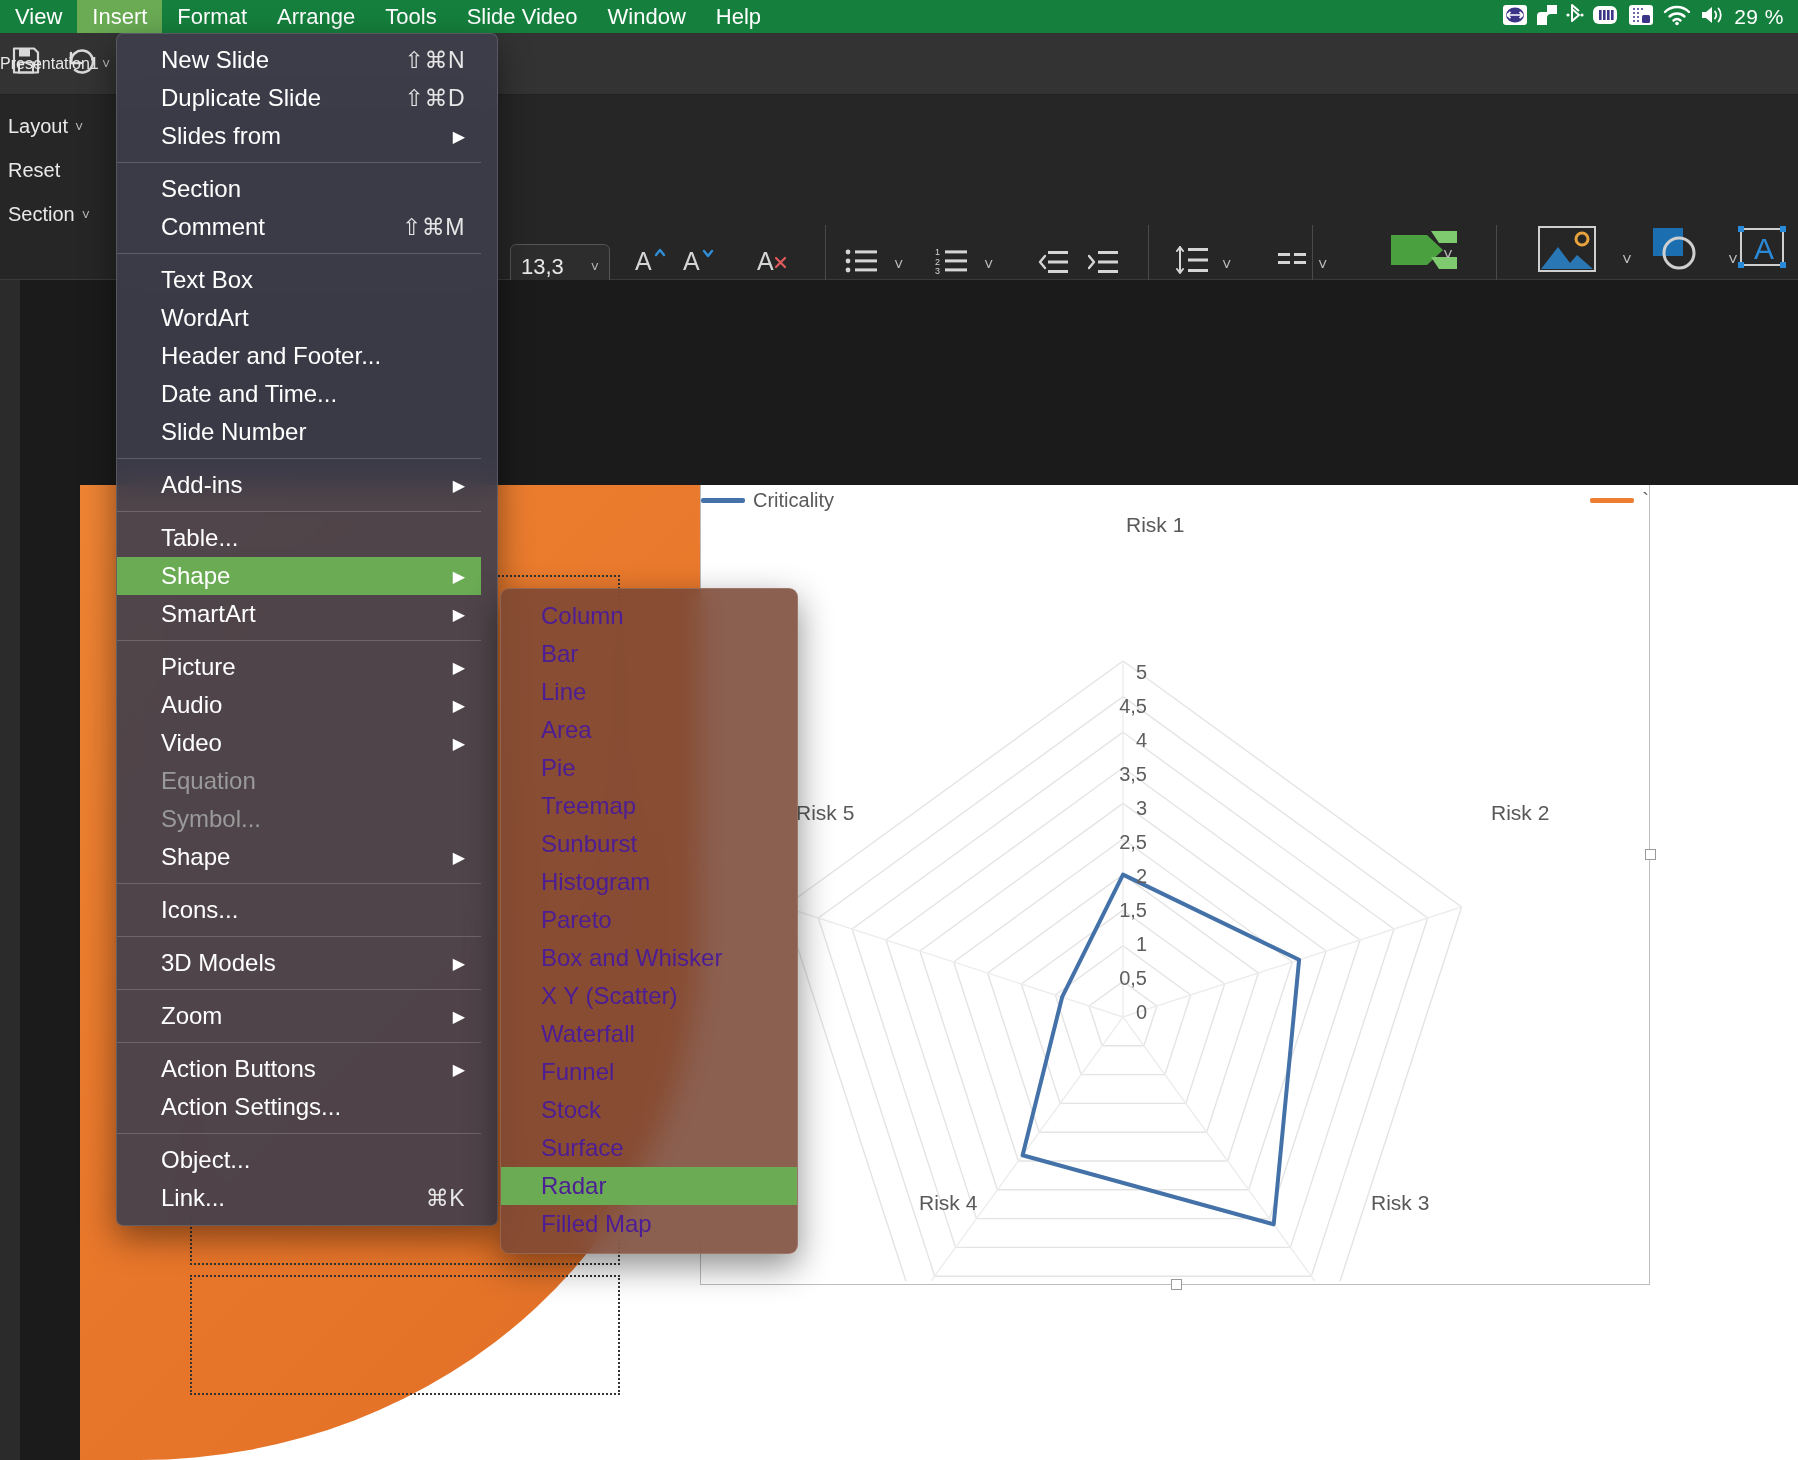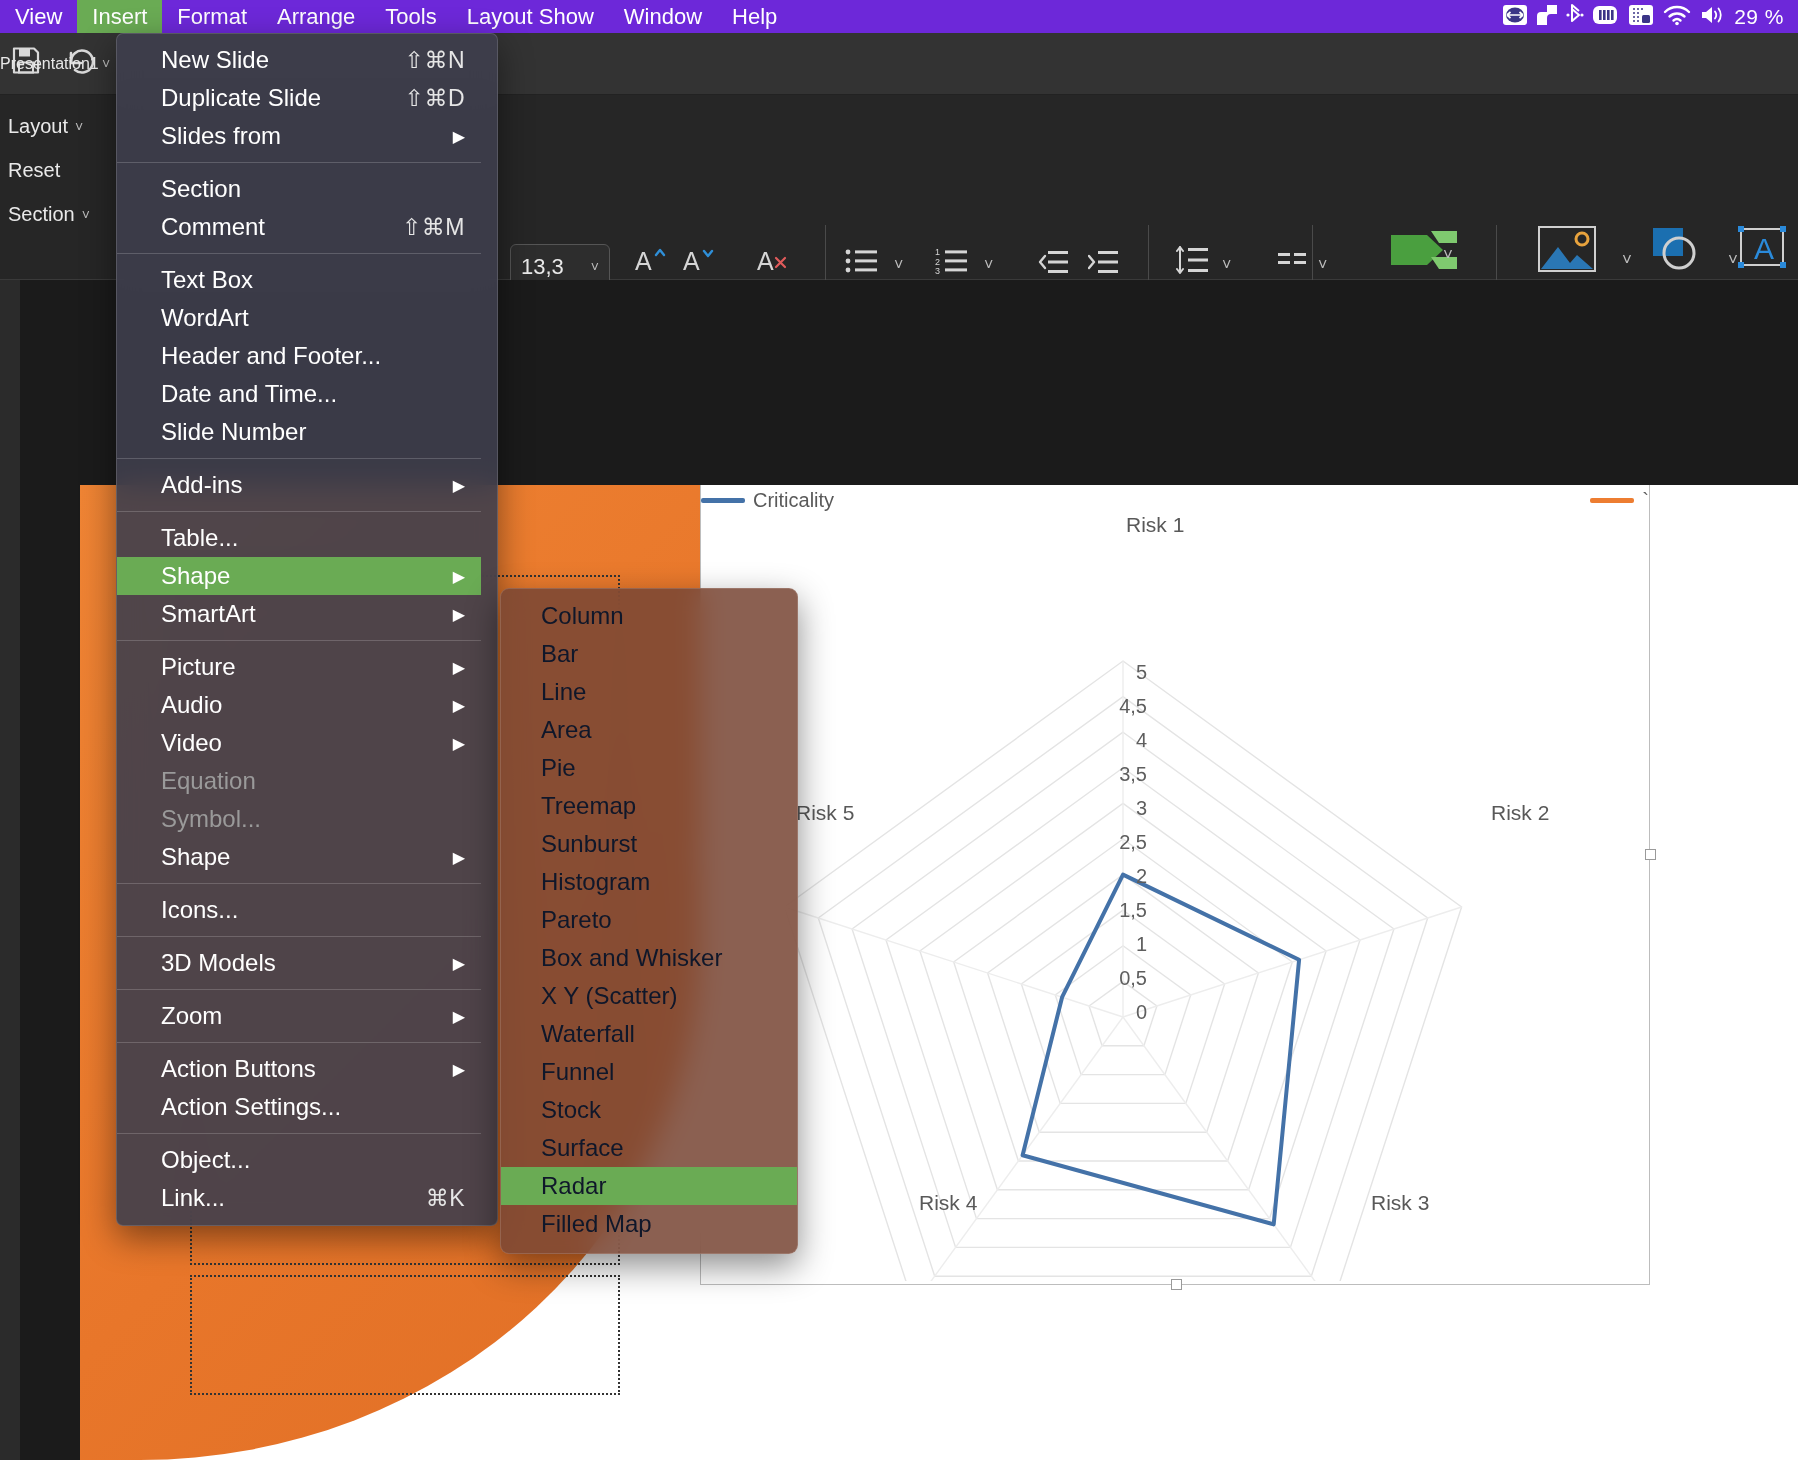--- a/index.html
+++ b/index.html
@@ -7,21 +7,21 @@
     width: 1798px; height: 1460px;
     font-family: "Liberation Sans", sans-serif;
     background: #ffffff;
     overflow: hidden;
   }
   #root { position: relative; width: 1798px; height: 1460px; }
 
   
   .menubar {
     position: absolute; left: 0; top: 0; width: 1798px; height: 33px;
-    background: #6d28d9;
+    background: #15803d;
     display: flex; align-items: center;
   }
   .menubar-left { display: flex; align-items: center; height: 33px; }
   .mb-item {
     color: #ffffff; font-size: 22px; font-weight: 500;
     padding: 0 15px; height: 33px; line-height: 33px; white-space: nowrap;
   }
   .mb-item.active { background: #6aab54; }
   .menubar-right {
     position: absolute; right: 14px; top: 0; height: 33px;
@@ -179,37 +179,37 @@
   .menu-chart {
     position: absolute; left: 500px; top: 588px; width: 298px;
     border-radius: 9px; border: 1px solid rgba(255,255,255,.14);
     background: rgba(120,70,52,0.86);
     backdrop-filter: blur(14px);
     box-shadow: 0 12px 34px rgba(0,0,0,.45);
     padding: 8px 0 10px 0; overflow: hidden; z-index: 45;
   }
   .si {
     display: flex; align-items: center; height: 38px; padding: 0 16px 0 40px;
-    color: #0f172a; font-size: 24px; white-space: nowrap;
+    color: #4c1d95; font-size: 24px; white-space: nowrap;
   }
   .si.hl { background: #6aab54; }
 </style>
 </head>
 <body>
 
 <div id="root">
 
   <div class="menubar">
     <div class="menubar-left">
       <div class="mb-item">View</div>
       <div class="mb-item active">Insert</div>
       <div class="mb-item">Format</div>
       <div class="mb-item">Arrange</div>
       <div class="mb-item">Tools</div>
-      <div class="mb-item">Layout Show</div>
+      <div class="mb-item">Slide Video</div>
       <div class="mb-item">Window</div>
       <div class="mb-item">Help</div>
     </div>
     <div class="menubar-right">
       <span class="mb-status">
         <svg width="26" height="22" viewBox="0 0 26 22">
             <rect x="1" y="1" width="24" height="20" rx="3" fill="#fff"></rect>
             <ellipse cx="13" cy="11" rx="9" ry="7.5" fill="#3b3587"></ellipse>
             <path d="M5 11h16M5 11l3.5-3M5 11l3.5 3M21 11l-3.5-3M21 11l-3.5 3" stroke="#fff" stroke-width="1.7" fill="none"></path>
           </svg>

